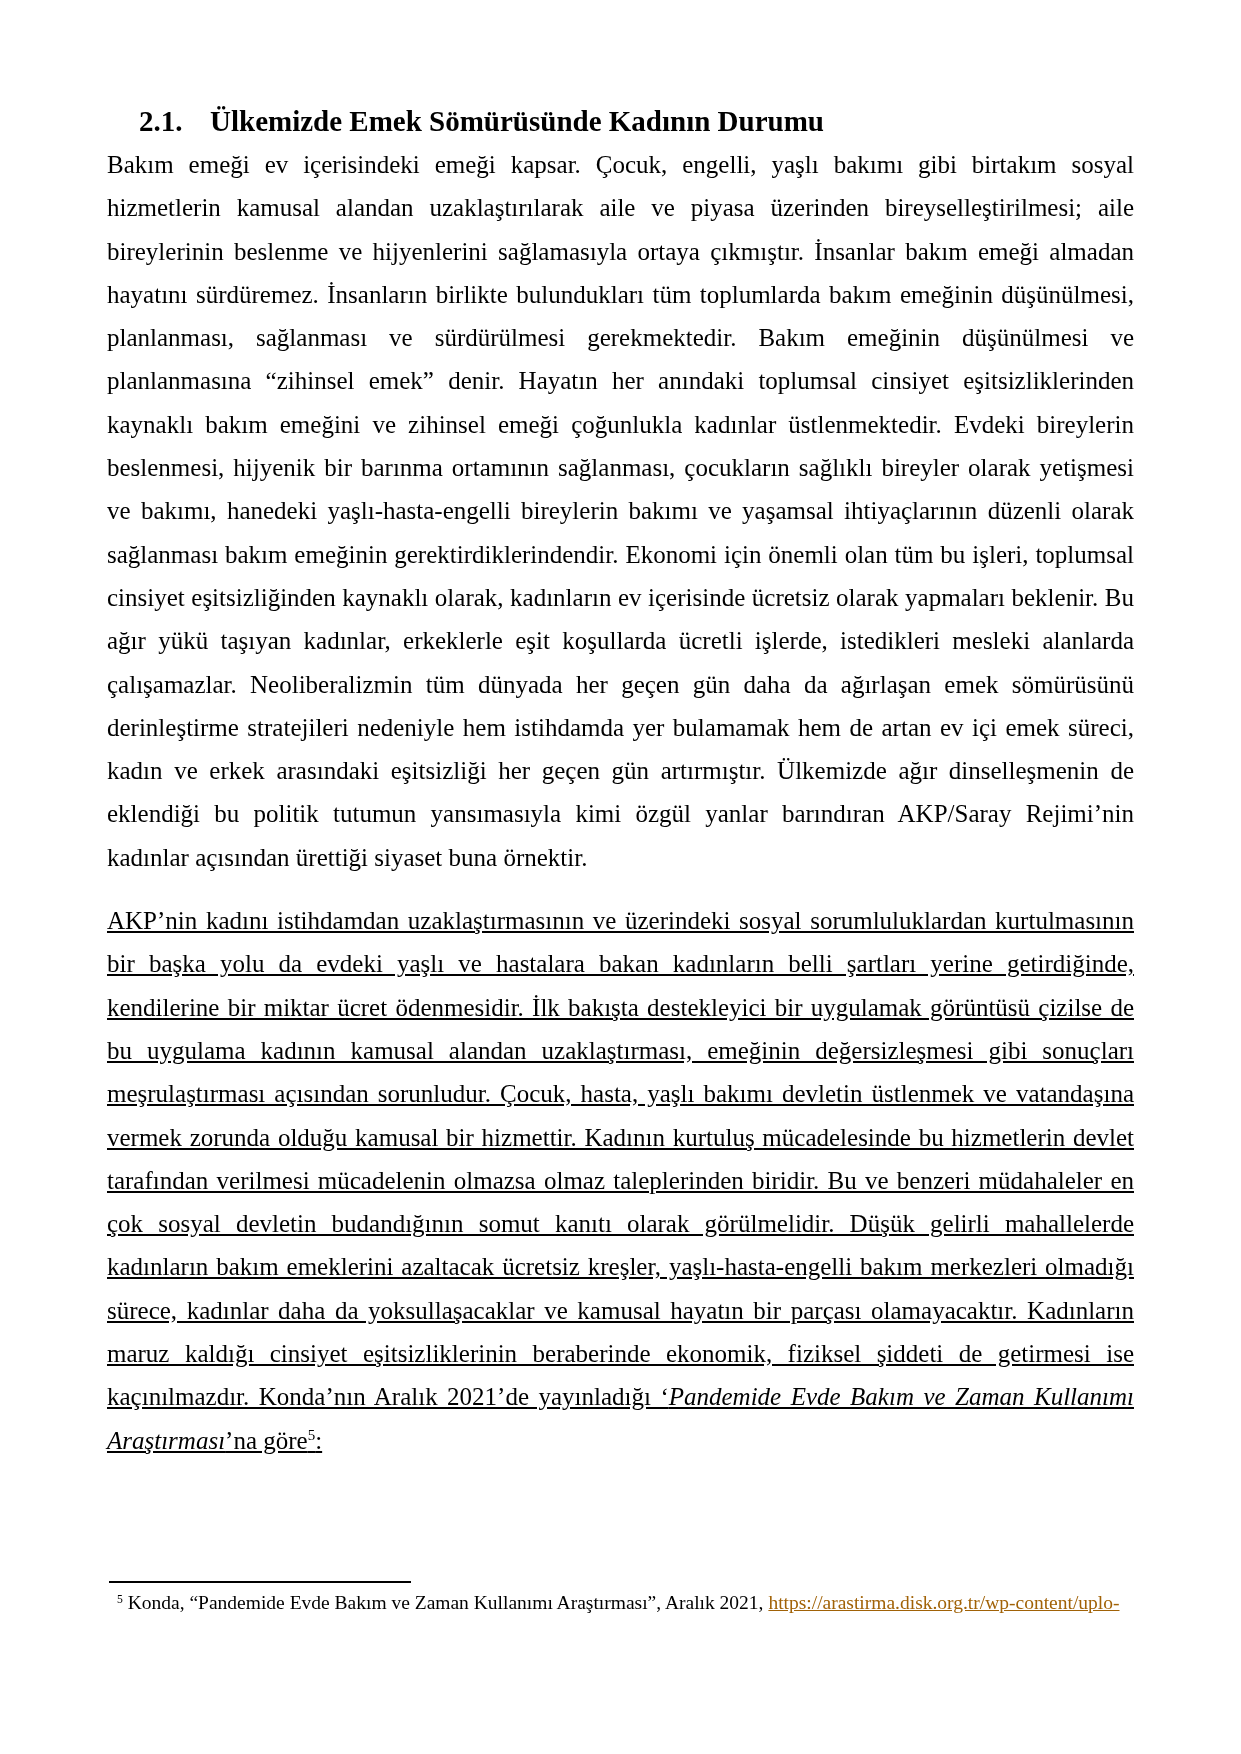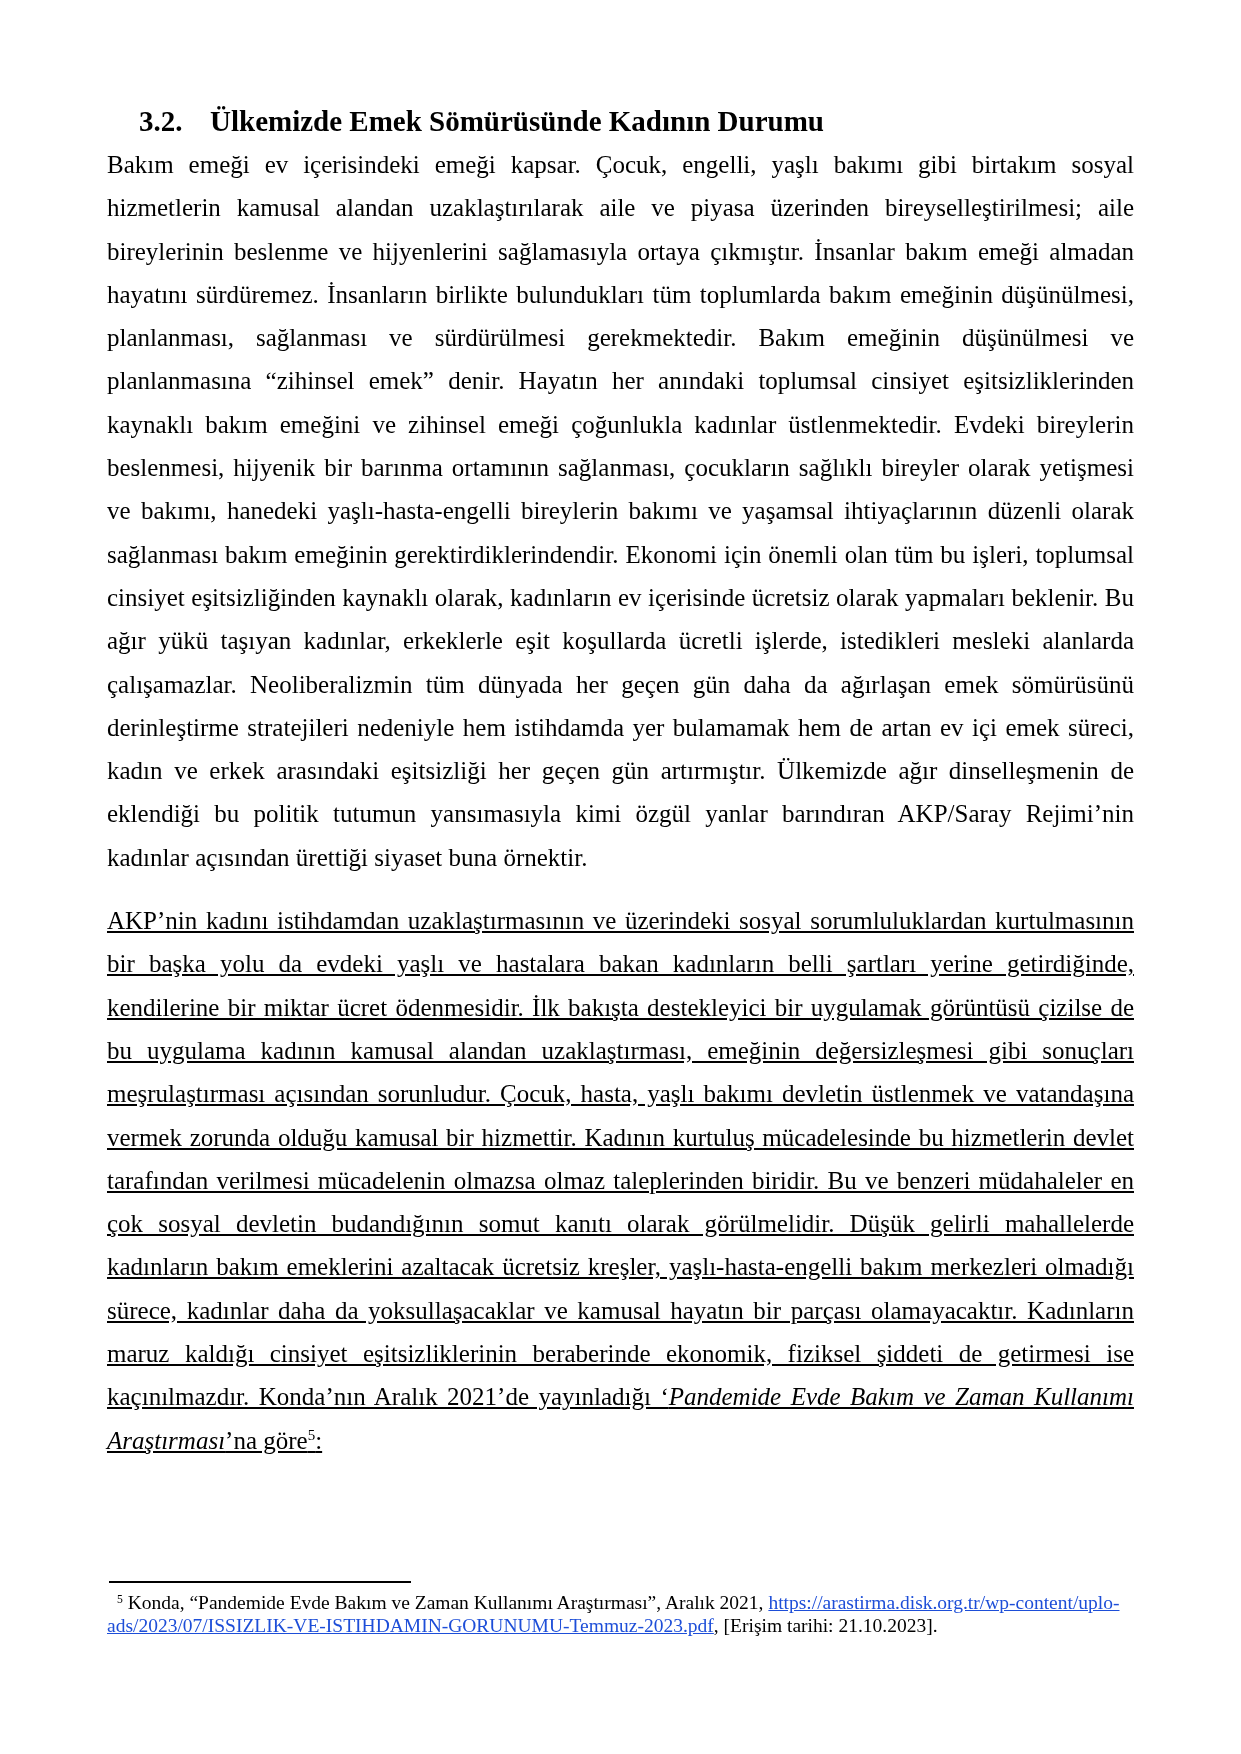--- a/index.html
+++ b/index.html
@@ -61,35 +61,34 @@
   .fn-line {
     font-size: 19.5px;
     line-height: 23px;
     white-space: nowrap;
   }
   .fn-line-1 {
     margin-top: 8px;
     text-indent: 10px;
   }
   .fn-link {
-    color: #1d4ed8;
+    color: #a16207;
     text-decoration: underline;
     cursor: pointer;
   }
 </style>
 </head>
 <body>
 
 <div class="page">
 
-  <div class="heading"><span class="h-num">3.2.</span><span class="h-title">Ülkemizde Emek Sömürüsünde Kadının Durumu</span></div>
+  <div class="heading"><span class="h-num">2.1.</span><span class="h-title">Ülkemizde Emek Sömürüsünde Kadının Durumu</span></div>
 
   <p class="para para-1">Bakım emeği ev içerisindeki emeği kapsar. Çocuk, engelli, yaşlı bakımı gibi birtakım sosyal hizmetlerin kamusal alandan uzaklaştırılarak aile ve piyasa üzerinden bireyselleştirilmesi; aile bireylerinin beslenme ve hijyenlerini sağlamasıyla ortaya çıkmıştır. İnsanlar bakım emeği almadan hayatını sürdüremez. İnsanların birlikte bulundukları tüm toplumlarda bakım emeğinin düşünülmesi, planlanması, sağlanması ve sürdürülmesi gerekmektedir. Bakım emeğinin düşünülmesi ve planlanmasına “zihinsel emek” denir. Hayatın her anındaki toplumsal cinsiyet eşitsizliklerinden kaynaklı bakım emeğini ve zihinsel emeği çoğunlukla kadınlar üstlenmektedir. Evdeki bireylerin beslenmesi, hijyenik bir barınma ortamının sağlanması, çocukların sağlıklı bireyler olarak yetişmesi ve bakımı, hanedeki yaşlı-hasta-engelli bireylerin bakımı ve yaşamsal ihtiyaçlarının düzenli olarak sağlanması bakım emeğinin gerektirdiklerindendir. Ekonomi için önemli olan tüm bu işleri, toplumsal cinsiyet eşitsizliğinden kaynaklı olarak, kadınların ev içerisinde ücretsiz olarak yapmaları beklenir. Bu ağır yükü taşıyan kadınlar, erkeklerle eşit koşullarda ücretli işlerde, istedikleri mesleki alanlarda çalışamazlar. Neoliberalizmin tüm dünyada her geçen gün daha da ağırlaşan emek sömürüsünü derinleştirme stratejileri nedeniyle hem istihdamda yer bulamamak hem de artan ev içi emek süreci, kadın ve erkek arasındaki eşitsizliği her geçen gün artırmıştır. Ülkemizde ağır dinselleşmenin de eklendiği bu politik tutumun yansımasıyla kimi özgül yanlar barındıran AKP/​Saray Rejimi’nin kadınlar açısından ürettiği siyaset buna örnektir.</p>
 
   <p class="para para-2"><span>AKP’nin kadını istihdamdan uzaklaştırmasının ve üzerindeki sosyal sorumluluklardan kurtulmasının bir başka yolu da evdeki yaşlı ve hastalara bakan kadınların belli şartları yerine getirdiğinde, kendilerine bir miktar ücret ödenmesidir. İlk bakışta destekleyici bir uygulamak görüntüsü çizilse de bu uygulama kadının kamusal alandan uzaklaştırması, emeğinin değersizleşmesi gibi sonuçları meşrulaştırması açısından sorunludur. Çocuk, hasta, yaşlı bakımı devletin üstlenmek ve vatandaşına vermek zorunda olduğu kamusal bir hizmettir. Kadının kurtuluş mücadelesinde bu hizmetlerin devlet tarafından verilmesi mücadelenin olmazsa olmaz taleplerinden biridir. Bu ve benzeri müdahaleler en çok sosyal devletin budandığının somut kanıtı olarak görülmelidir. Düşük gelirli mahallelerde kadınların bakım emeklerini azaltacak ücretsiz kreşler, yaşlı-hasta-engelli bakım merkezleri olmadığı sürece, kadınlar daha da yoksullaşacaklar ve kamusal hayatın bir parçası olamayacaktır. Kadınların maruz kaldığı cinsiyet eşitsizliklerinin beraberinde ekonomik, fiziksel şiddeti de getirmesi ise kaçınılmazdır. Konda’nın Aralık 2021’de yayınladığı ‘</span><span class="italic">Pandemide Evde Bakım ve Zaman Kullanımı Araştırması</span><span>’na göre</span><sup class="fn-ref">5</sup><span>:</span></p>
 
   <div class="footnote-area">
     <div class="footnote-rule"></div>
     <div class="fn-line fn-line-1"><sup class="fn-marker">5</sup><span> Konda, “Pandemide Evde Bakım ve Zaman Kullanımı Araştırması”, Aralık 2021, </span><a class="fn-link">https://arastirma.disk.org.tr/wp-content/uplo-</a></div>
-    <div class="fn-line"><a class="fn-link">ads/2023/07/ISSIZLIK-VE-ISTIHDAMIN-GORUNUMU-Temmuz-2023.pdf</a><span>, [Erişim tarihi: 21.10.2023].</span></div>
   </div>
 
 </div>
 
 </body></html>

